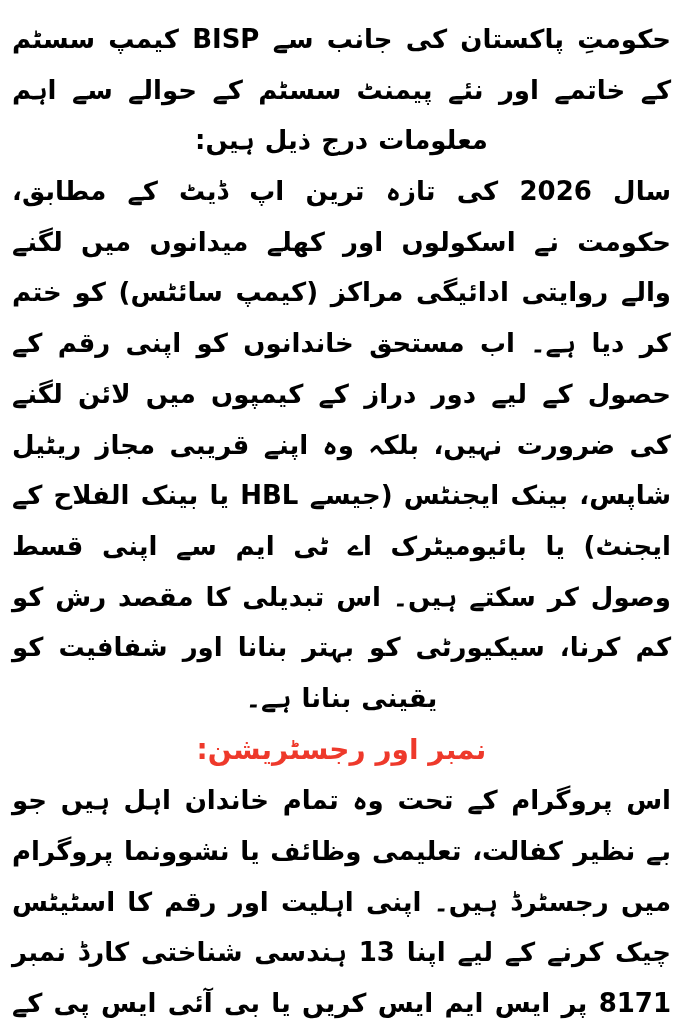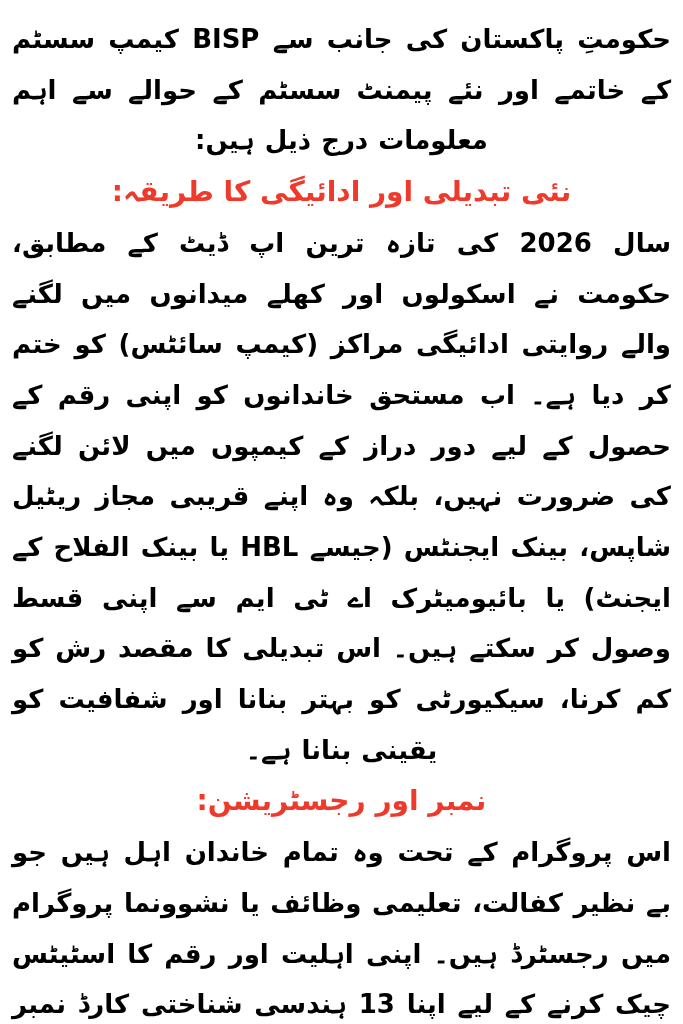--- a/index.html
+++ b/index.html
@@ -36,21 +36,20 @@
     color: #ee392b;
   }
 </style>
 </head>
 <body>
 
 <div class="page" dir="rtl">
 
   <p class="body-text">حکومتِ پاکستان کی جانب سے BISP کیمپ سسٹم کے خاتمے اور نئے پیمنٹ سسٹم کے حوالے سے اہم معلومات درج ذیل ہیں:</p>
 
-  <h2 class="section-heading">نئی تبدیلی اور ادائیگی کا طریقہ:</h2>
 
   <p class="body-text">سال 2026 کی تازہ ترین اپ ڈیٹ کے مطابق، حکومت نے اسکولوں اور کھلے میدانوں میں لگنے والے روایتی ادائیگی مراکز (کیمپ سائٹس) کو ختم کر دیا ہے۔ اب مستحق خاندانوں کو اپنی رقم کے حصول کے لیے دور دراز کے کیمپوں میں لائن لگنے کی ضرورت نہیں، بلکہ وہ اپنے قریبی مجاز ریٹیل شاپس، بینک ایجنٹس (جیسے HBL یا بینک الفلاح کے ایجنٹ) یا بائیومیٹرک اے ٹی ایم سے اپنی قسط وصول کر سکتے ہیں۔ اس تبدیلی کا مقصد رش کو کم کرنا، سیکیورٹی کو بہتر بنانا اور شفافیت کو یقینی بنانا ہے۔</p>
 
   <h2 class="section-heading">نمبر اور رجسٹریشن:</h2>
 
   <p class="body-text">اس پروگرام کے تحت وہ تمام خاندان اہل ہیں جو بے نظیر کفالت، تعلیمی وظائف یا نشوونما پروگرام میں رجسٹرڈ ہیں۔ اپنی اہلیت اور رقم کا اسٹیٹس چیک کرنے کے لیے اپنا 13 ہندسی شناختی کارڈ نمبر 8171 پر ایس ایم ایس کریں یا بی آئی ایس پی کے ویب پورٹل پر دیکھیں۔ اگر آپ کا ڈیٹا اپ ڈیٹ نہیں ہے تو قریبی بی آئی ایس پی تحصیل آفس جا کر سروے مکمل کروائیں۔</p>
 
 </div>
 
 </body></html>

